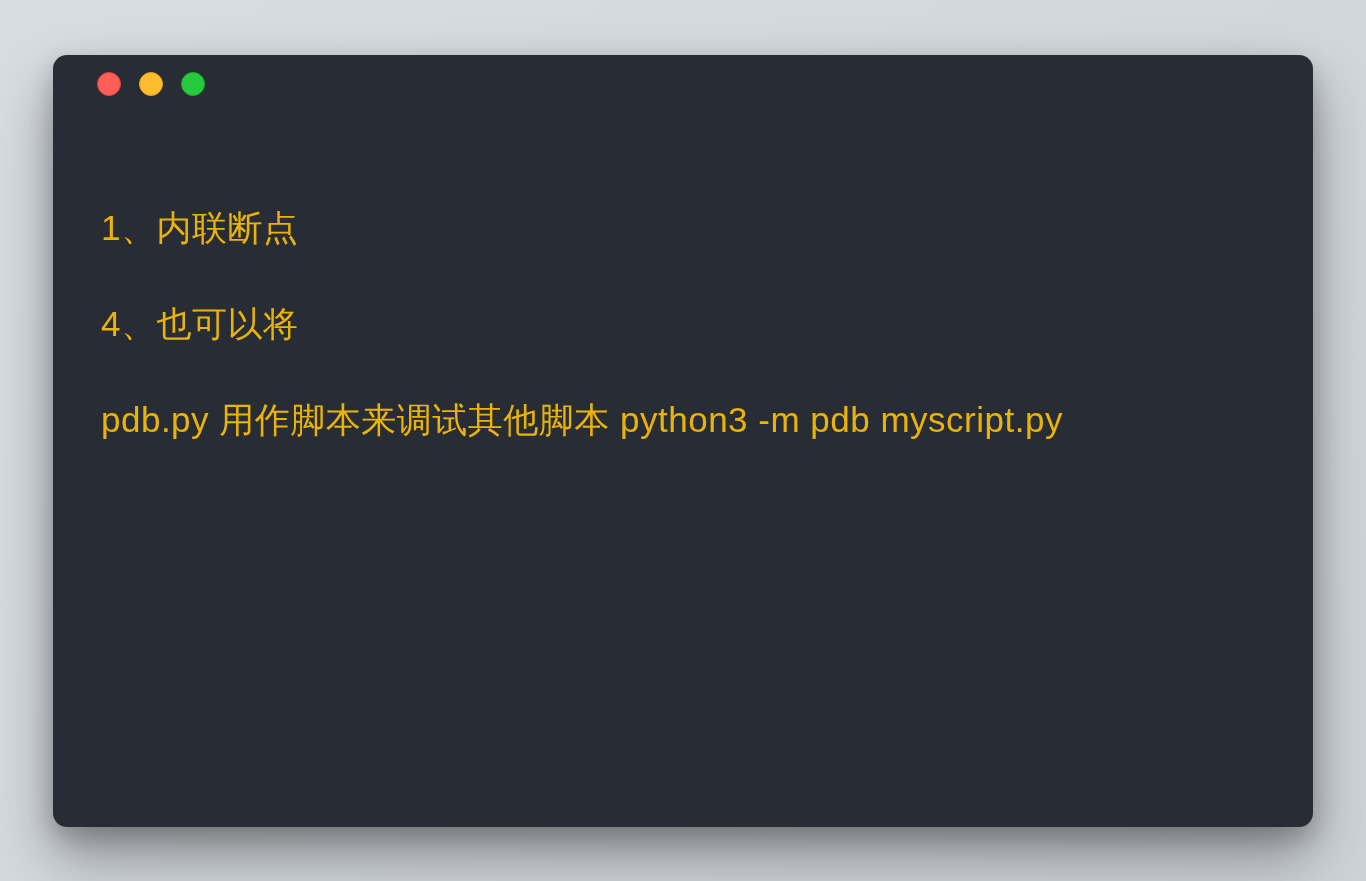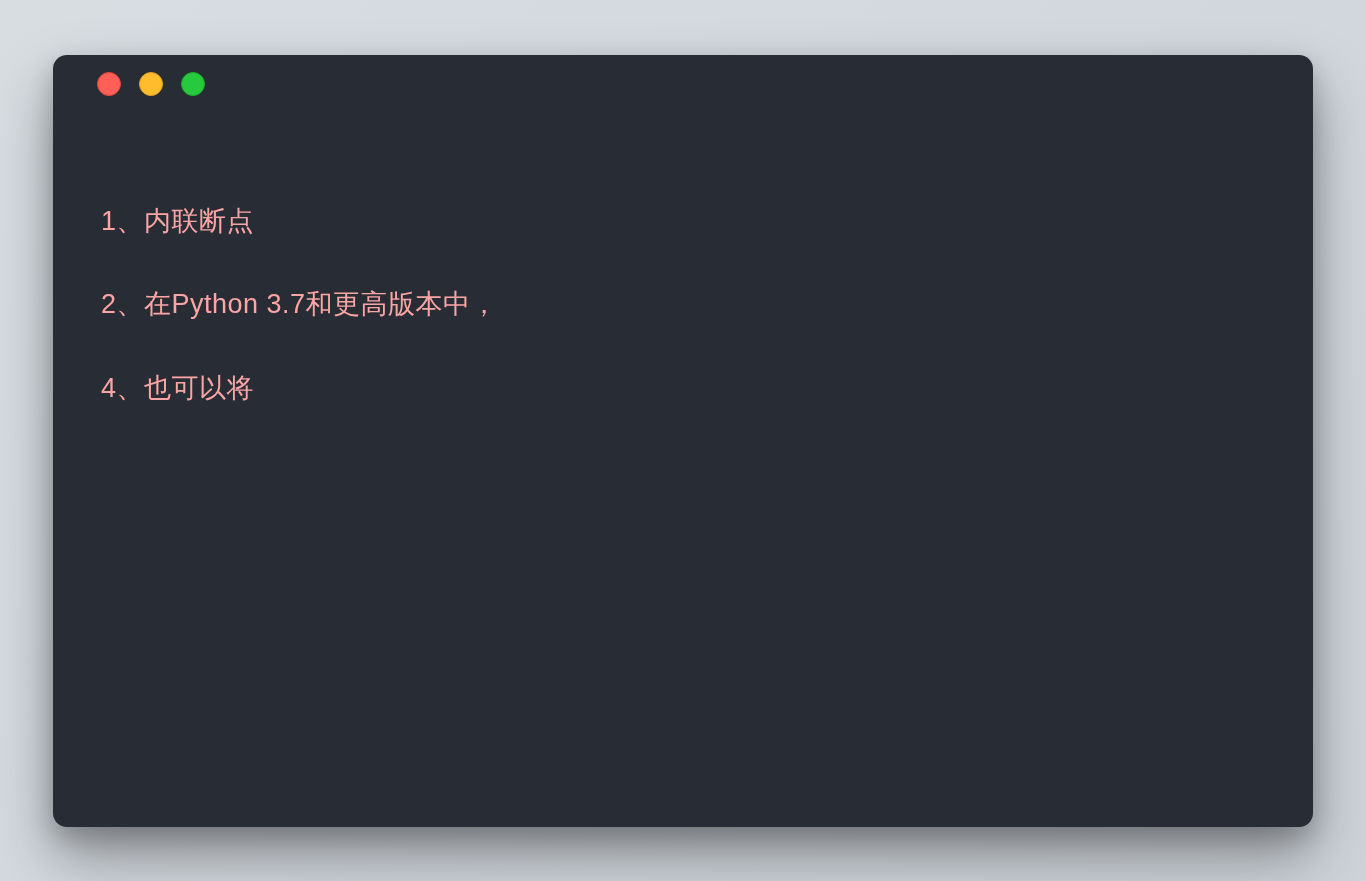--- a/index.html
+++ b/index.html
@@ -44,22 +44,22 @@
     .traffic-yellow {
       background: #ffbd2e;
       border: 1px solid #dea123;
     }
     .traffic-green {
       background: #27c93f;
       border: 1px solid #1aab29;
     }
     .content {
       padding: 88px 48px 40px 48px;
-      color: #fca5a5;
-      font-size: 27px;
+      color: #eab308;
+      font-size: 35px;
       line-height: 1.55;
       font-weight: 300;
       letter-spacing: 0.5px;
     }
     .content .line {
       margin-bottom: 42px;
       white-space: pre-wrap;
     }
     .content .line:last-child {
       margin-bottom: 0;
@@ -69,16 +69,16 @@
 <body>
 
 <div class="terminal-window">
   <div class="titlebar">
     <div class="traffic-light traffic-red"></div>
     <div class="traffic-light traffic-yellow"></div>
     <div class="traffic-light traffic-green"></div>
   </div>
   <div class="content">
     <div class="line">1、内联断点</div>
-    <div class="line">2、在Python 3.7和更高版本中，</div>
     <div class="line">4、也可以将</div>
+    <div class="line">pdb.py 用作脚本来调试其他脚本 python3 -m pdb myscript.py</div>
   </div>
 </div>
 
 </body></html>

